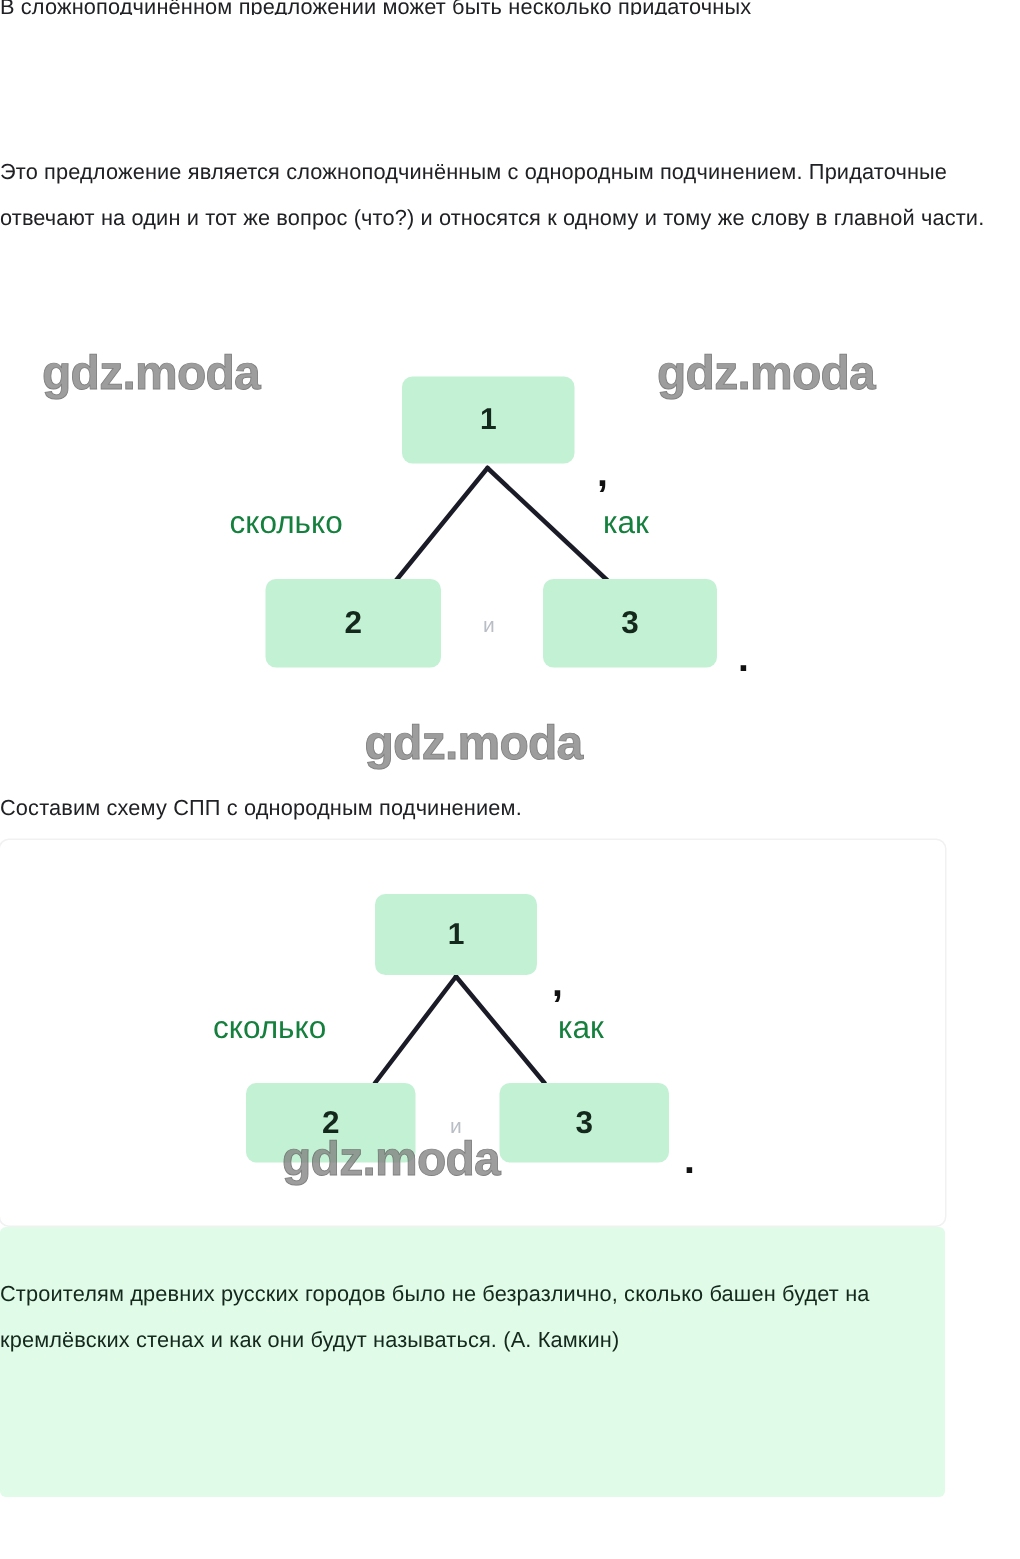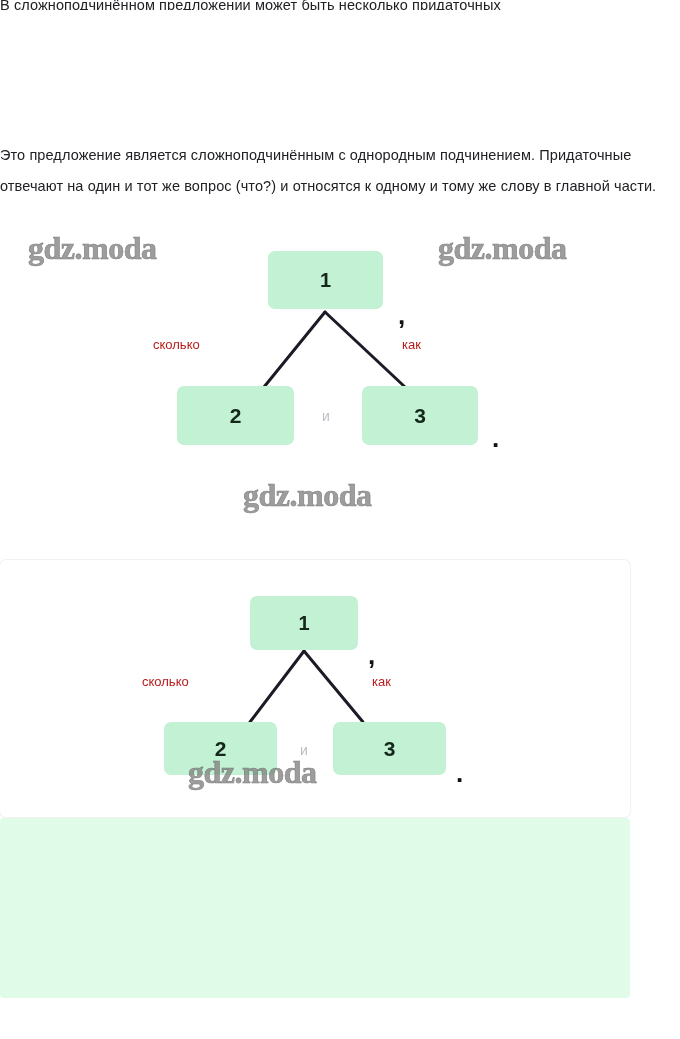--- a/index.html
+++ b/index.html
@@ -47,43 +47,43 @@
     display: flex;
     align-items: center;
     justify-content: center;
     font-size: 21px;
     font-weight: bold;
     color: #14281c;
   }
   .node.n1 { font-size: 20px; }
   .q-label {
     position: absolute;
-    font-size: 13px;
-    color: #b91c1c;
+    font-size: 21px;
+    color: #15803d;
     white-space: nowrap;
   }
   .conj {
     position: absolute;
     font-size: 14px;
     color: #b9bec6;
   }
   .punct {
     position: absolute;
     font-weight: bold;
     color: #111111;
   }
   .punct.comma { font-size: 26px; }
   .punct.dot   { font-size: 26px; }
 
   .lines { position: absolute; left: 0; top: 0; overflow: visible; }
 
   
   .wm {
     position: absolute;
-    font-family: Liberation Serif, serif;
+    font-family: Liberation Sans, sans-serif;
     font-weight: bold;
     color: #7d7d7d;
     letter-spacing: -0.5px;
     white-space: nowrap;
     -webkit-text-stroke: 0.6px #555;
     background-image: repeating-linear-gradient(
       90deg,
       rgba(255,255,255,0.85) 0px,
       rgba(255,255,255,0.85) 1px,
       rgba(0,0,0,0) 1px,
@@ -108,21 +108,21 @@
   .green-card .para { color: #14281c; }
 </style>
 </head>
 <body>
 
 <div class="page">
 
   <div class="para clipped" style="left:0px; top:-10px; width:680px; line-height:31px; overflow:hidden; height:20px;">В сложноподчинённом предложении может быть несколько придаточных</div>
 
 
-  <div class="para" style="left:0px; top:100px; width:678px;margin-top:40px;">Это предложение является сложноподчинённым с однородным подчинением. Придаточные отвечают на один и тот же вопрос (что?) и относятся к одному и тому же слову в главной части.</div>
+  <div class="para" style="left:0px; top:100px; width:678px;">Это предложение является сложноподчинённым с однородным подчинением. Придаточные отвечают на один и тот же вопрос (что?) и относятся к одному и тому же слову в главной части.</div>
 
   <div class="diagram" style="left:0px; top:215px; width:680px; height:250px;">
 
     <div class="wm" style="left:28px; top:15px; font-size:32px;">gdz.moda</div>
     <div class="wm" style="left:438px; top:15px; font-size:32px;">gdz.moda</div>
 
     <svg class="lines" width="680" height="250">
       <path d="M 325 97 L 264 172" stroke="#1b1b28" stroke-width="3" fill="none" stroke-linecap="round"></path>
       <path d="M 325 97 L 405 172" stroke="#1b1b28" stroke-width="3" fill="none" stroke-linecap="round"></path>
     </svg>
@@ -138,20 +138,21 @@
 
     <div class="conj" style="left:322px; top:193px;">и</div>
 
     <div class="node" style="left:362px; top:171px; width:116px; height:59px;">3</div>
 
     <div class="punct dot" style="left:492px; top:208px;">.</div>
   </div>
 
   <div class="wm" style="left:243px; top:477px; font-size:32px;">gdz.moda</div>
 
+  <div class="para" style="left:0px; top:524px; width:678px;">Составим схему СПП с однородным подчинением.</div>
 
   <div class="white-card" style="left:0px; top:560px; width:630px; height:257px;">
 
     <div class="diagram" style="left:0px; top:0px; width:630px; height:257px;">
 
       <svg class="lines" width="630" height="257">
         <path d="M 304 91 L 250 162" stroke="#1b1b28" stroke-width="3" fill="none" stroke-linecap="round"></path>
         <path d="M 304 91 L 363 162" stroke="#1b1b28" stroke-width="3" fill="none" stroke-linecap="round"></path>
       </svg>
 
@@ -168,15 +169,16 @@
 
       <div class="node" style="left:333px; top:162px; width:113px; height:53px;">3</div>
 
       <div class="punct dot" style="left:456px; top:198px;">.</div>
 
       <div class="wm" style="left:188px; top:194px; font-size:32px;">gdz.moda</div>
     </div>
   </div>
 
   <div class="green-card" style="left:0px; top:818px; width:630px; height:180px;">
+    <div class="para" style="left:0px; top:30px; width:600px;">Строителям древних русских городов было не безразлично, сколько башен будет на кремлёвских стенах и как они будут называться. (А. Камкин)</div>
   </div>
 
 </div>
 
 </body></html>

